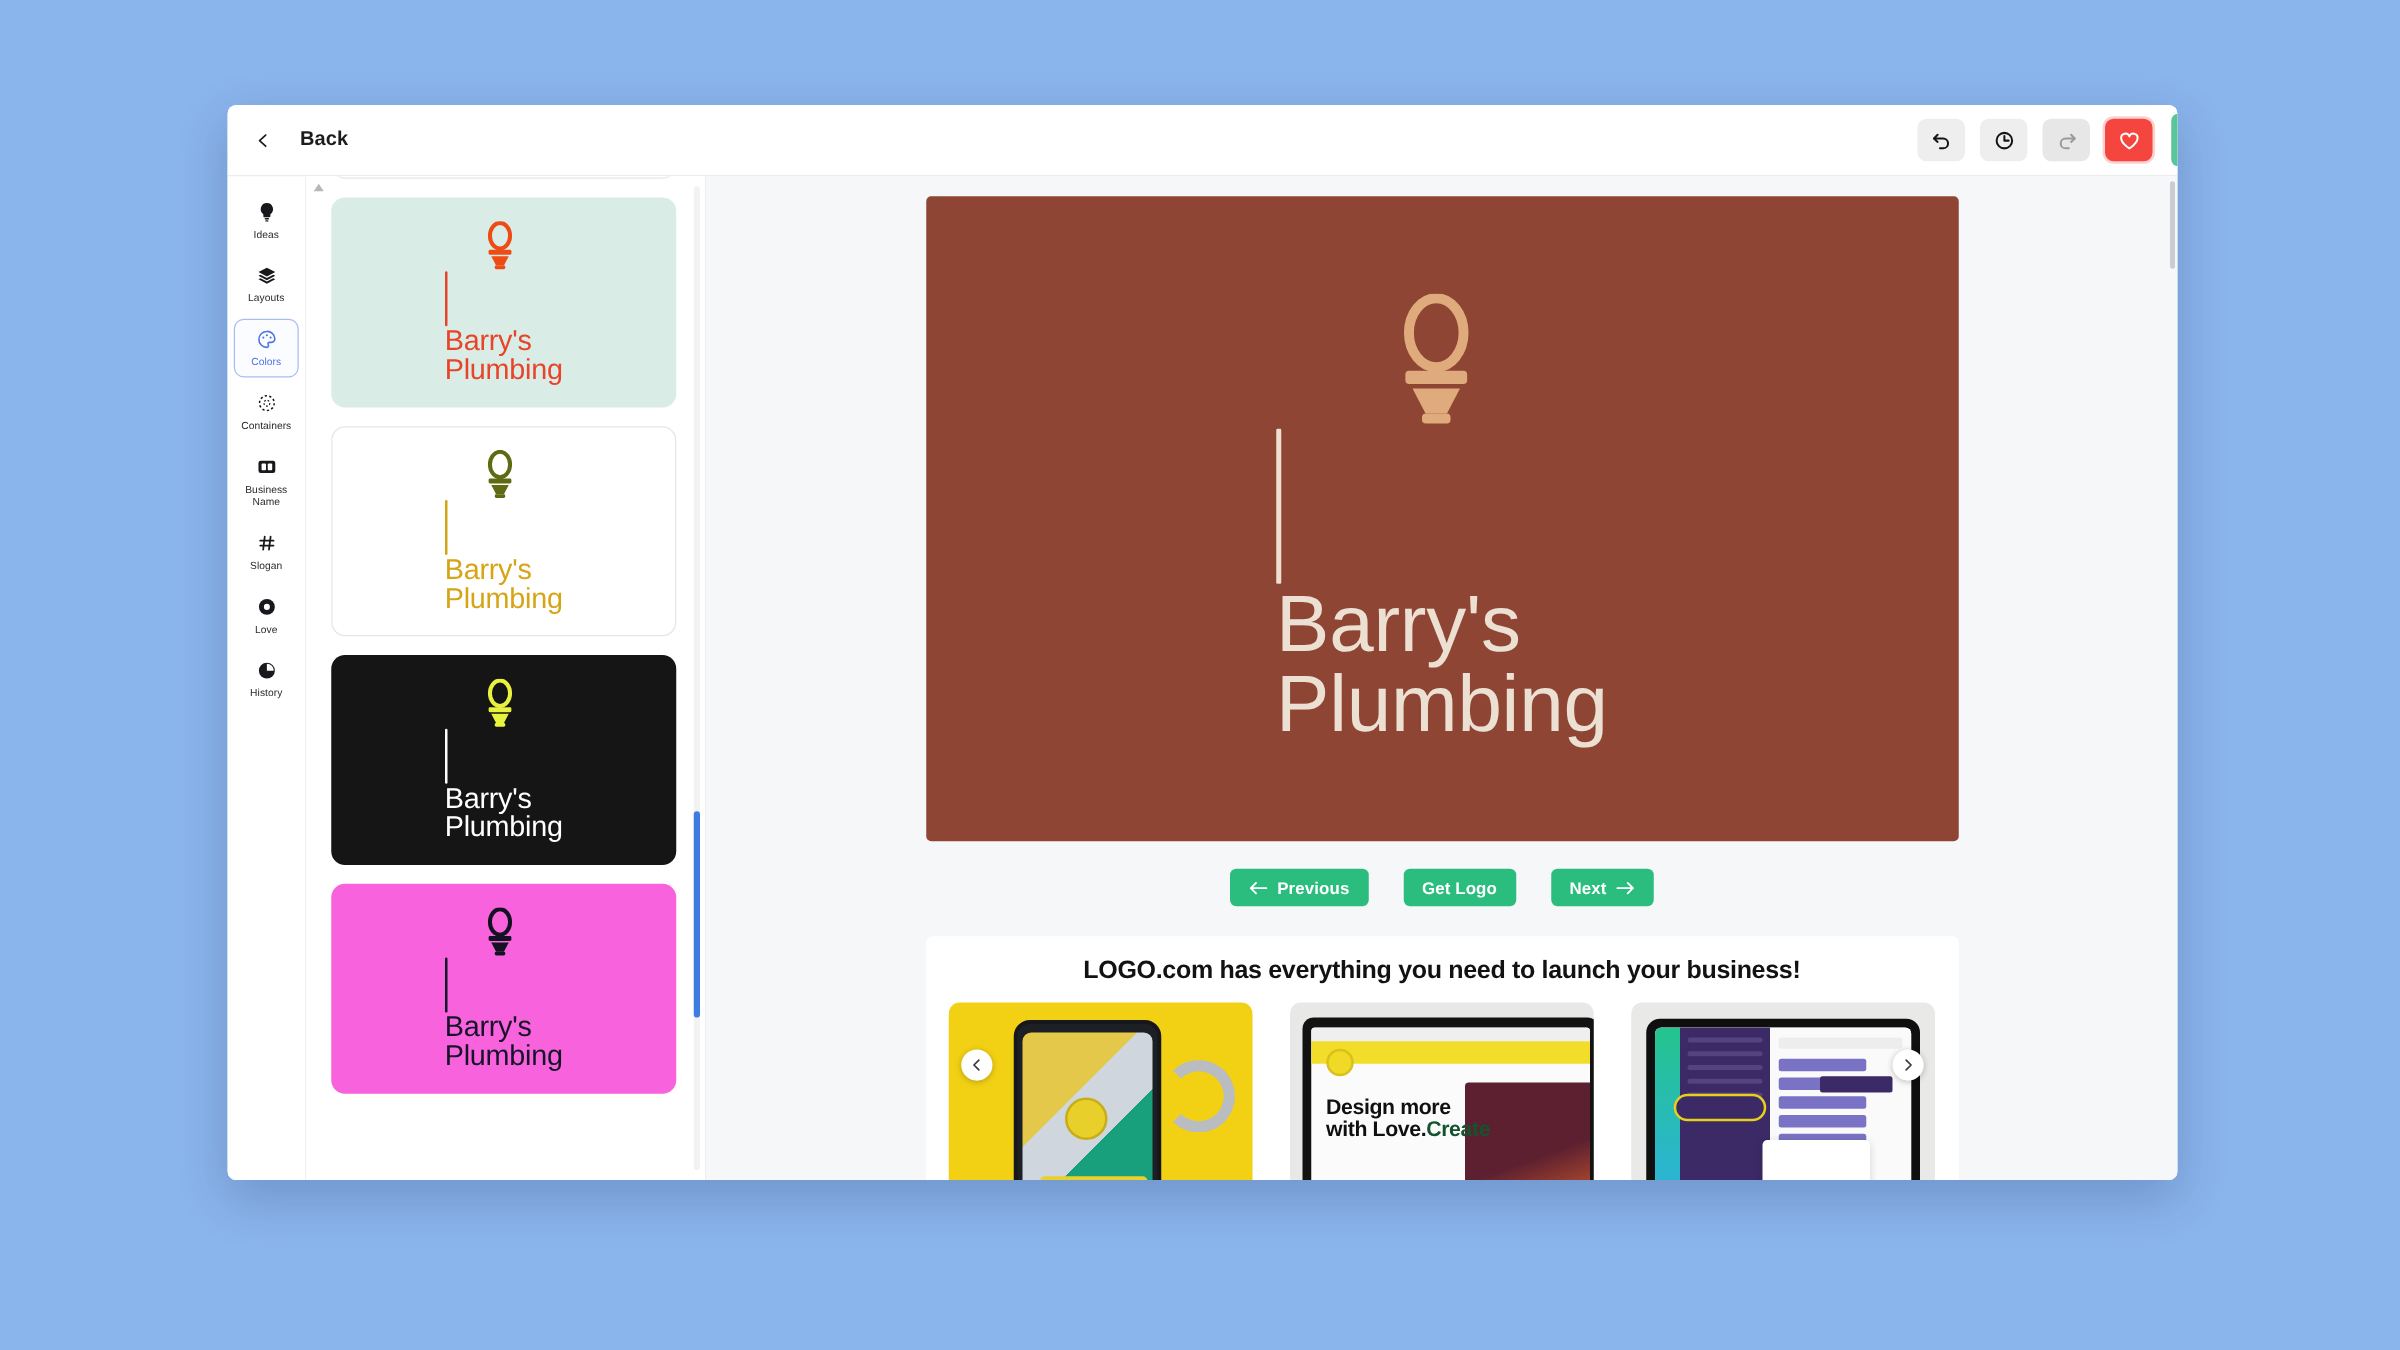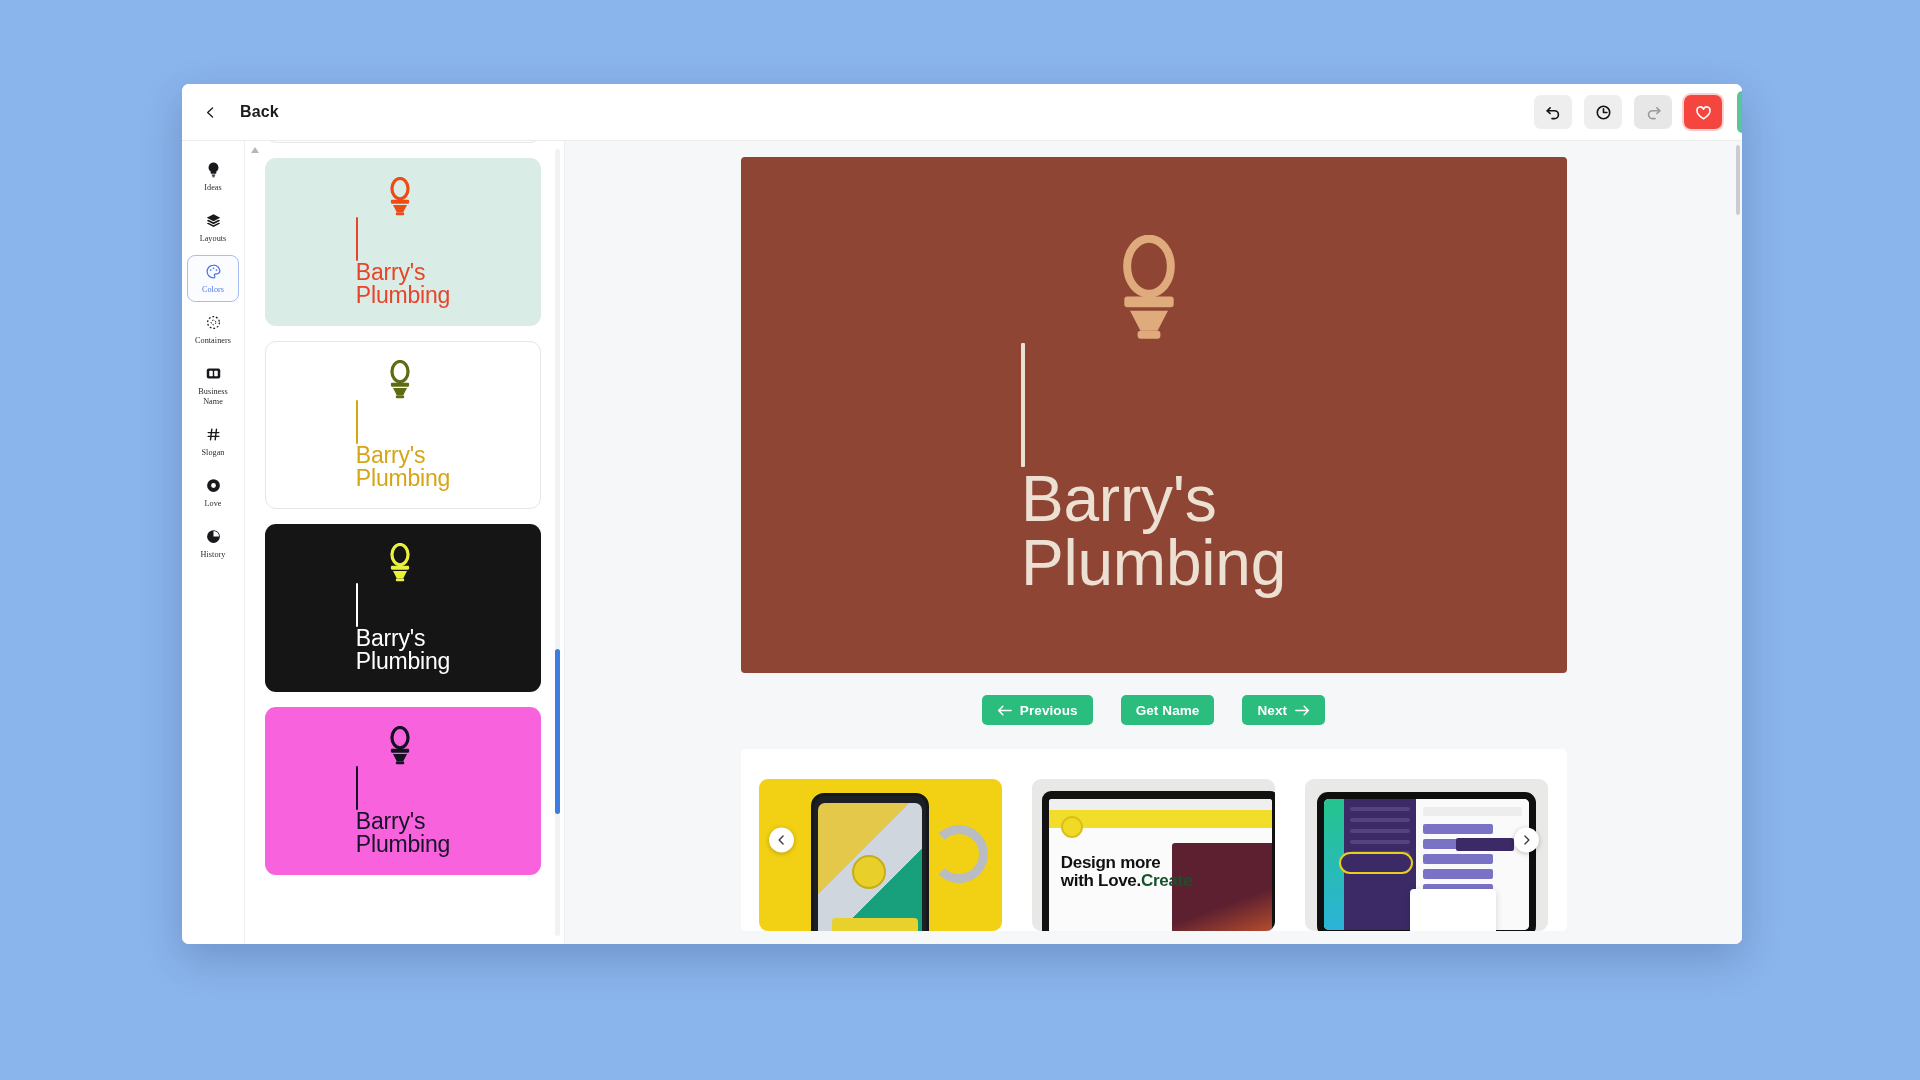--- a/index.html
+++ b/index.html
@@ -74,21 +74,20 @@
   .body-row { display: flex; height: calc(860px - 57px); }
 
   
   .rail {
     width: 63px;
     background: #ffffff;
     border-right: 1px solid #efefef;
     padding-top: 12px;
     display: flex; flex-direction: column; align-items: center;
     flex: 0 0 63px;
-    font-family: Liberation Serif, serif;
   }
   .rail-item {
     width: 52px;
     margin-bottom: 4px;
     padding: 7px 2px 6px;
     border-radius: 8px;
     display: flex; flex-direction: column; align-items: center; gap: 5px;
     cursor: pointer;
     border: 1px solid transparent;
   }
@@ -577,32 +576,33 @@
 
         <div class="nav-row">
           <button class="nav-btn">
             <svg width="15" height="13" viewBox="0 0 18 14" fill="none">
               <path d="M17 7H2M7 2 2 7l5 5" stroke="#ffffff" stroke-width="1.8" stroke-linecap="round" stroke-linejoin="round"></path>
             </svg>
             <span>Previous</span>
           </button>
 
           <button class="nav-btn">
-            <span>Get Name</span>
+            <span>Get Logo</span>
           </button>
 
           <button class="nav-btn">
             <span>Next</span>
             <svg width="15" height="13" viewBox="0 0 18 14" fill="none">
               <path d="M1 7h15M11 2l5 5-5 5" stroke="#ffffff" stroke-width="1.8" stroke-linecap="round" stroke-linejoin="round"></path>
             </svg>
           </button>
         </div>
 
         <div class="promo">
+          <div class="promo-title">LOGO.com has everything you need to launch your business!</div>
 
           <div class="carousel-arrow left">
             <svg width="11" height="11" viewBox="0 0 14 14" fill="none">
               <path d="M9 2 4 7l5 5" stroke="#3a3a3a" stroke-width="1.7" stroke-linecap="round" stroke-linejoin="round"></path>
             </svg>
           </div>
           <div class="carousel-arrow right">
             <svg width="11" height="11" viewBox="0 0 14 14" fill="none">
               <path d="M5 2l5 5-5 5" stroke="#3a3a3a" stroke-width="1.7" stroke-linecap="round" stroke-linejoin="round"></path>
             </svg>

